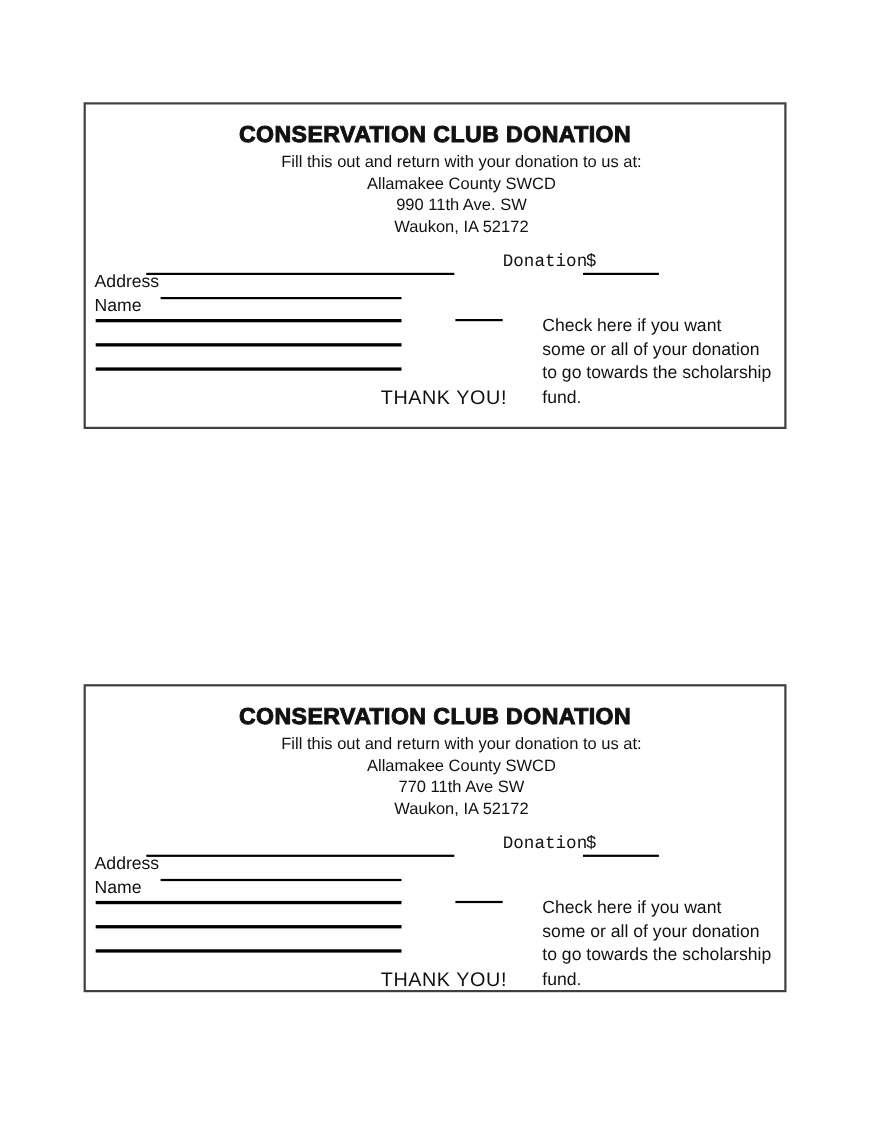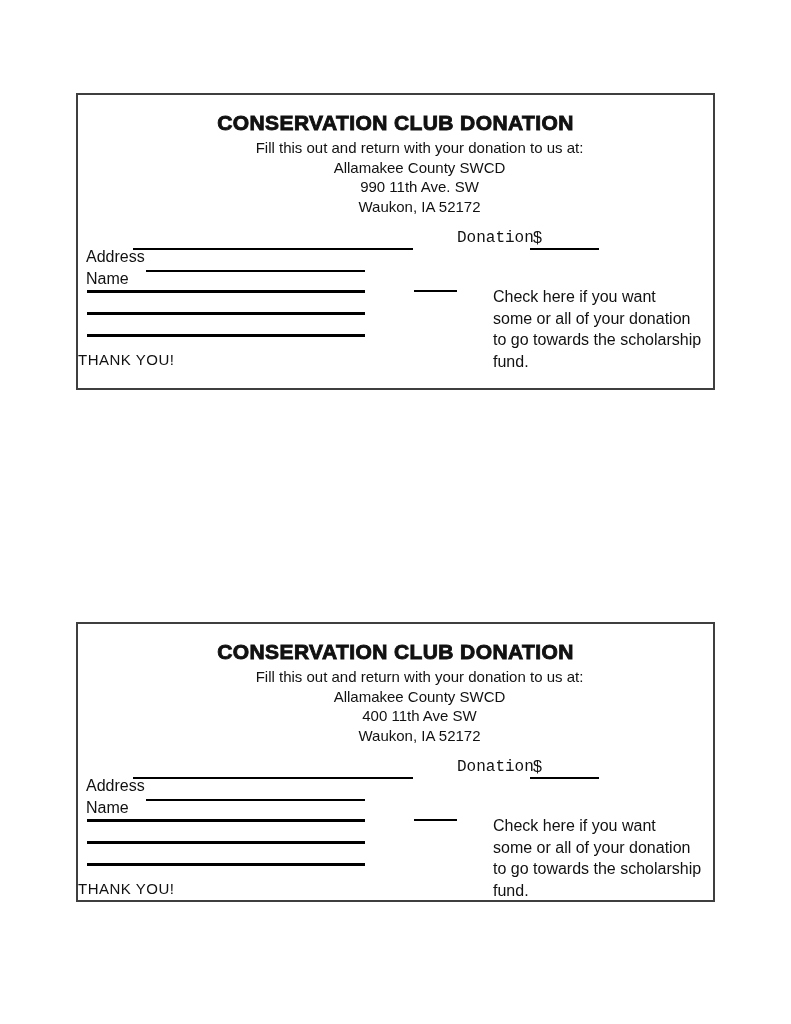--- a/index.html
+++ b/index.html
@@ -59,22 +59,22 @@
   .blank-1 { top: 195px; }
   .blank-2 { top: 217px; }
   .blank-3 { top: 239px; }
   .check-line    { top: 195px; left: 336px; width: 43px; }
 
   .note {
     position: absolute; top: 191px; left: 379px; width: 262px;
     font-size: 16px; line-height: 21.5px; color: var(--text); margin-left: 36px;
   }
   .thanks {
-    position: absolute; top: 256px; left: 0; right: 0;
-    text-align: left; font-size: 15px; letter-spacing: 0.5px;
+    position: absolute; top: 256px; left: 16px; right: 0;
+    text-align: center; font-size: 18px; letter-spacing: 0.5px;
     color: var(--text);
   }
 </style>
 </head>
 <body>
 
 <div class="card card-a">
   <div class="hdr">
     <div class="title">CONSERVATION CLUB DONATION</div>
     <div class="hline">Fill this out and return with your donation to us at:</div>
@@ -106,21 +106,21 @@
   </div>
 
   <div class="thanks">THANK YOU!</div>
 </div>
 
 <div class="card card-b">
   <div class="hdr">
     <div class="title">CONSERVATION CLUB DONATION</div>
     <div class="hline">Fill this out and return with your donation to us at:</div>
     <div class="hline">Allamakee County SWCD</div>
-    <div class="hline">400 11th Ave SW</div>
+    <div class="hline">770 11th Ave SW</div>
     <div class="hline">Waukon, IA 52172</div>
   </div>
 
   <span class="lbl name-lbl">Name</span>
   <div class="fill name-line"></div>
 
   <span class="lbl donation-lbl">Donation</span>
   <span class="lbl currency">$</span>
   <div class="fill donation-line"></div>
 

